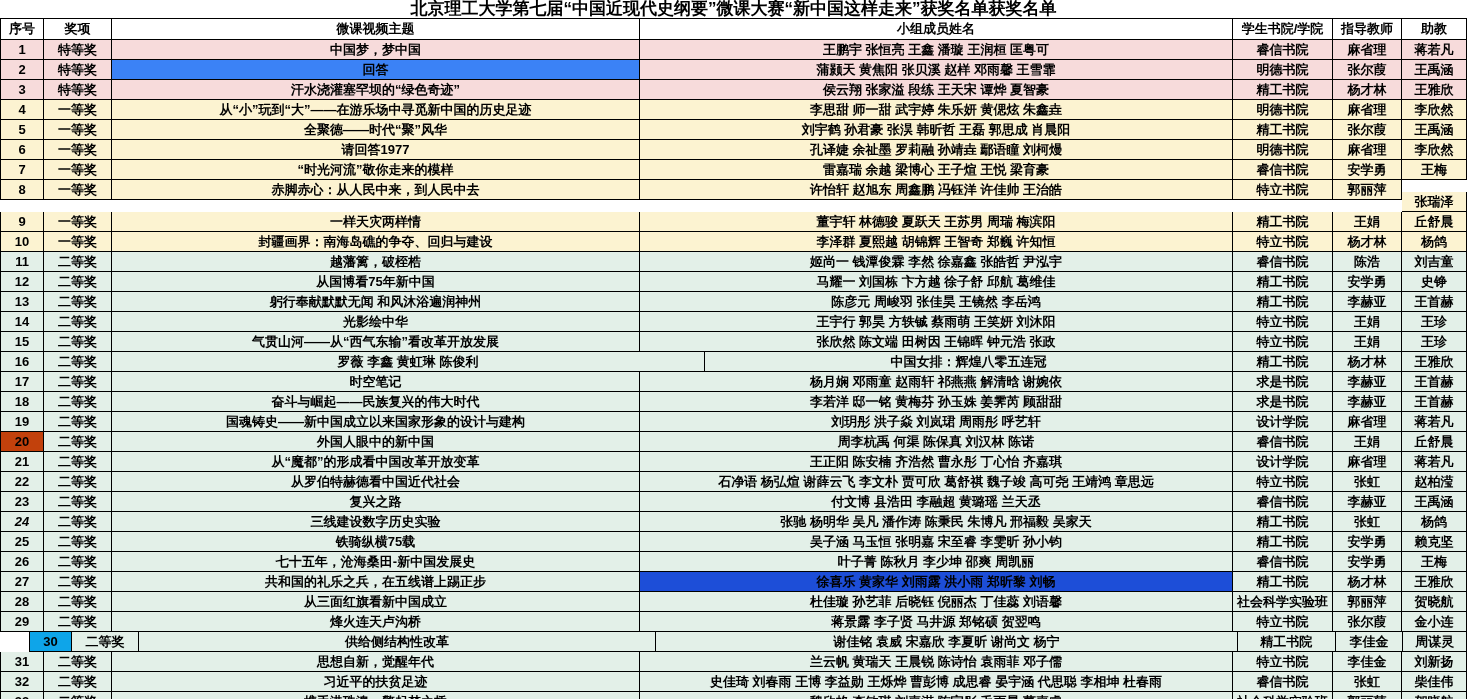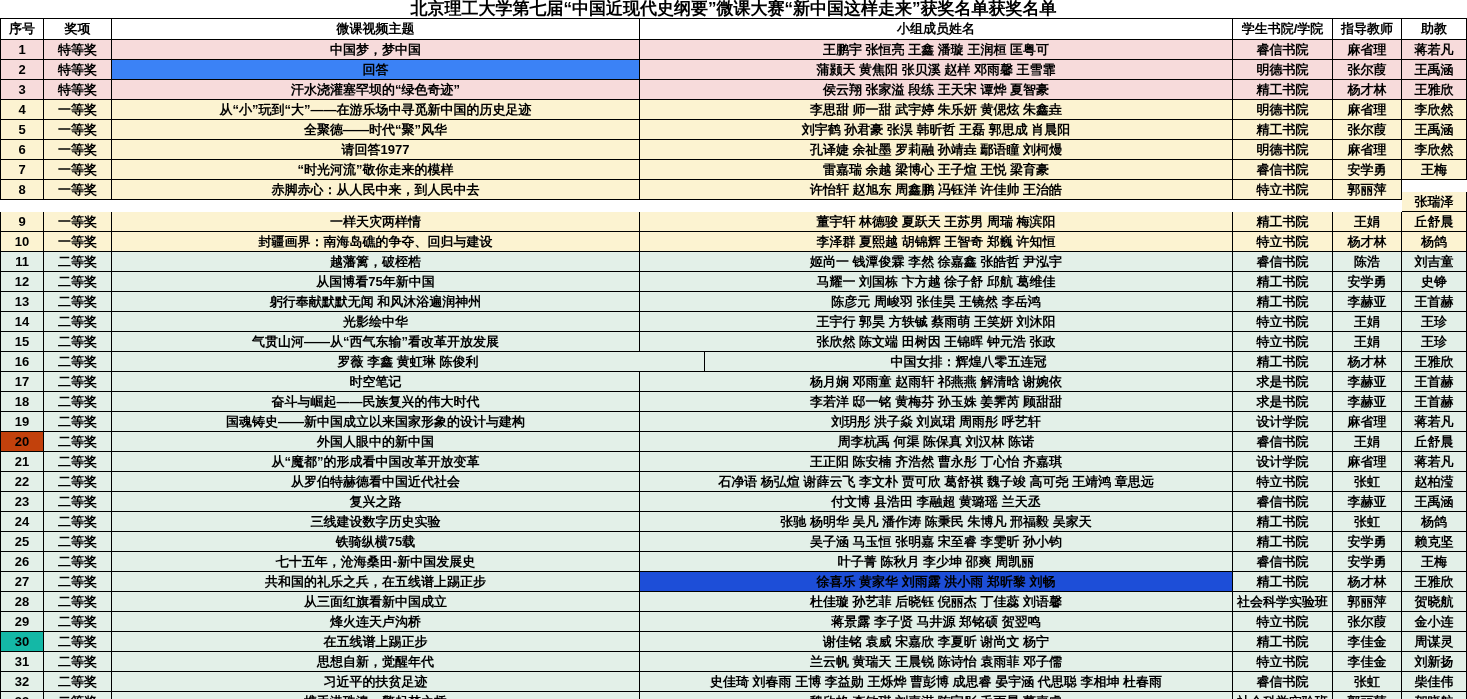--- a/index.html
+++ b/index.html
@@ -249,21 +249,21 @@
       <div class="row">
         <div class="cell c0 no" style="background: rgb(227, 240, 232);">23</div>
         <div class="cell c1 award" style="background: rgb(227, 240, 232);">二等奖</div>
         <div class="cell c2 topic" style="background: rgb(227, 240, 232);">复兴之路</div>
         <div class="cell c3 members" style="background: rgb(227, 240, 232);">付文博 县浩田 李融超 黄璐瑶 兰天丞</div>
         <div class="cell c4 college" style="background: rgb(227, 240, 232);">睿信书院</div>
         <div class="cell c5 teacher" style="background: rgb(227, 240, 232);">李赫亚</div>
         <div class="cell c6 ta" style="background: rgb(227, 240, 232);">王禹涵</div>
       </div>
       <div class="row">
-        <div class="cell c0 no" style="background: rgb(227, 240, 232);">24</div>
+        <div class="cell c0 no" style="background: rgb(227, 240, 232); font-style: italic;">24</div>
         <div class="cell c1 award" style="background: rgb(227, 240, 232);">二等奖</div>
         <div class="cell c2 topic" style="background: rgb(227, 240, 232);">三线建设数字历史实验</div>
         <div class="cell c3 members" style="background: rgb(227, 240, 232);">张驰 杨明华 吴凡 潘作涛 陈秉民 朱博凡 邢福毅 吴家天</div>
         <div class="cell c4 college" style="background: rgb(227, 240, 232);">精工书院</div>
         <div class="cell c5 teacher" style="background: rgb(227, 240, 232);">张虹</div>
         <div class="cell c6 ta" style="background: rgb(227, 240, 232);">杨鸽</div>
       </div>
       <div class="row">
         <div class="cell c0 no" style="background: rgb(227, 240, 232);">25</div>
         <div class="cell c1 award" style="background: rgb(227, 240, 232);">二等奖</div>
@@ -303,23 +303,23 @@
       <div class="row">
         <div class="cell c0 no" style="background: rgb(227, 240, 232);">29</div>
         <div class="cell c1 award" style="background: rgb(227, 240, 232);">二等奖</div>
         <div class="cell c2 topic" style="background: rgb(227, 240, 232);">烽火连天卢沟桥</div>
         <div class="cell c3 members" style="background: rgb(227, 240, 232);">蒋景露 李子贤  马井源  郑铭硕  贺翌鸣</div>
         <div class="cell c4 college" style="background: rgb(227, 240, 232);">特立书院</div>
         <div class="cell c5 teacher" style="background: rgb(227, 240, 232);">张尔葭</div>
         <div class="cell c6 ta" style="background: rgb(227, 240, 232);">金小连</div>
       </div>
       <div class="row">
-        <div class="cell c0 no" style="background: #14b8a6;">30</div>
-        <div class="cell c1 award" style="background: rgb(227, 240, 232);">二等奖</div>
-        <div class="cell c2 topic" style="background: rgb(227, 240, 232);">在五线谱上踢正步</div>
+        <div class="cell c0 no" style="background: #0ea5e9; margin-left: 29px;">30</div>
+        <div class="cell c1 award" style="background: rgb(227, 240, 232);">二等奖</div>
+        <div class="cell c2 topic" style="background: rgb(227, 240, 232);">供给侧结构性改革</div>
         <div class="cell c3 members" style="background: rgb(227, 240, 232);">谢佳铭 袁威 宋嘉欣 李夏昕 谢尚文 杨宁</div>
         <div class="cell c4 college" style="background: rgb(227, 240, 232);">精工书院</div>
         <div class="cell c5 teacher" style="background: rgb(227, 240, 232);">李佳金</div>
         <div class="cell c6 ta" style="background: rgb(227, 240, 232);">周谋灵</div>
       </div>
       <div class="row">
         <div class="cell c0 no" style="background: rgb(227, 240, 232);">31</div>
         <div class="cell c1 award" style="background: rgb(227, 240, 232);">二等奖</div>
         <div class="cell c2 topic" style="background: rgb(227, 240, 232);">思想自新，觉醒年代</div>
         <div class="cell c3 members" style="background: rgb(227, 240, 232);">兰云帆 黄瑞天 王晨锐 陈诗怡 袁雨菲 邓子儒</div>

